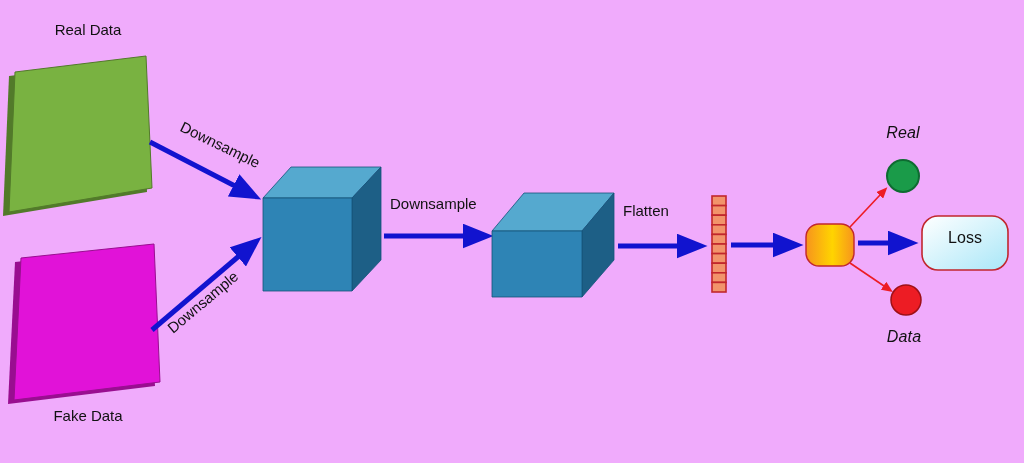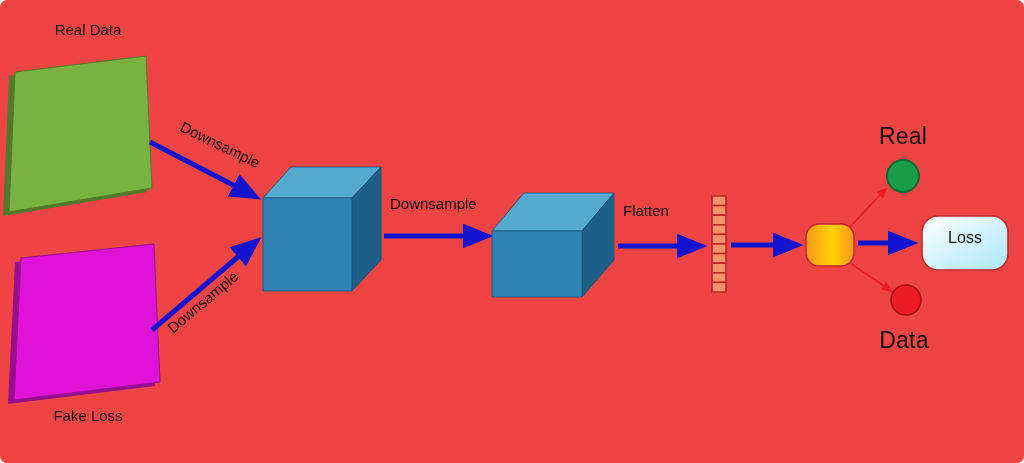--- a/index.html
+++ b/index.html
@@ -1,33 +1,32 @@
 <!DOCTYPE html>
 <html><head>
 <meta charset="utf-8">
 <style>
   html,body{margin:0;padding:0;background:#ffffff;}
   #stage{
     position:relative;
     width:1024px;height:463px;
-    background:#ef4444;
+    background:#f0abfc;
     font-family:"Liberation Sans", sans-serif;
     overflow:hidden;
-    border-radius:7px;
   }
   #diagram-svg{position:absolute;left:0;top:0;}
   .lbl{
     position:absolute;
     color:#111111;
     font-size:15px;
     white-space:nowrap;
     line-height:1.1;
   }
   .lbl.rot{transform-origin:0 50%;}
-  .lbl.big{font-size:23px;letter-spacing:0.2px;}
+  .lbl.big{font-size:16px;letter-spacing:0.2px;font-style:italic;}
   .lbl.center{text-align:center;}
   .loss-text{
     position:absolute;
     left:922px;top:216px;width:86px;height:44px;
     display:flex;align-items:center;justify-content:center;
     font-size:16px;color:#111111;
   }
 </style>
 </head>
 <body>
@@ -105,21 +104,21 @@
     </g>
 
     <circle cx="903" cy="176" r="16" fill="#1a9b49" stroke="#0e6b31" stroke-width="2"></circle>
     <circle cx="906" cy="300" r="15" fill="#ed1c24" stroke="#9e1016" stroke-width="1.5"></circle>
 
     <rect x="922" y="216" width="86" height="54" rx="16" ry="16" fill="url(#lossGrad)" stroke="#c1272d" stroke-width="1.6"></rect>
   </svg>
 
   <div class="lbl center" style="left:40px;top:22px;width:96px;">Real Data</div>
 
-  <div class="lbl center" style="left:40px;top:408px;width:96px;">Fake Loss</div>
+  <div class="lbl center" style="left:40px;top:408px;width:96px;">Fake Data</div>
 
   <div class="lbl rot" style="left:181px;top:118px;transform:rotate(26deg);">Downsample</div>
 
   <div class="lbl rot" style="left:170px;top:322px;transform:rotate(-40deg);">Downsample</div>
 
   <div class="lbl" style="left:390px;top:196px;">Downsample</div>
 
   <div class="lbl" style="left:623px;top:203px;">Flatten</div>
 
   <div class="lbl big center" style="left:871px;top:124px;width:64px;">Real</div>

